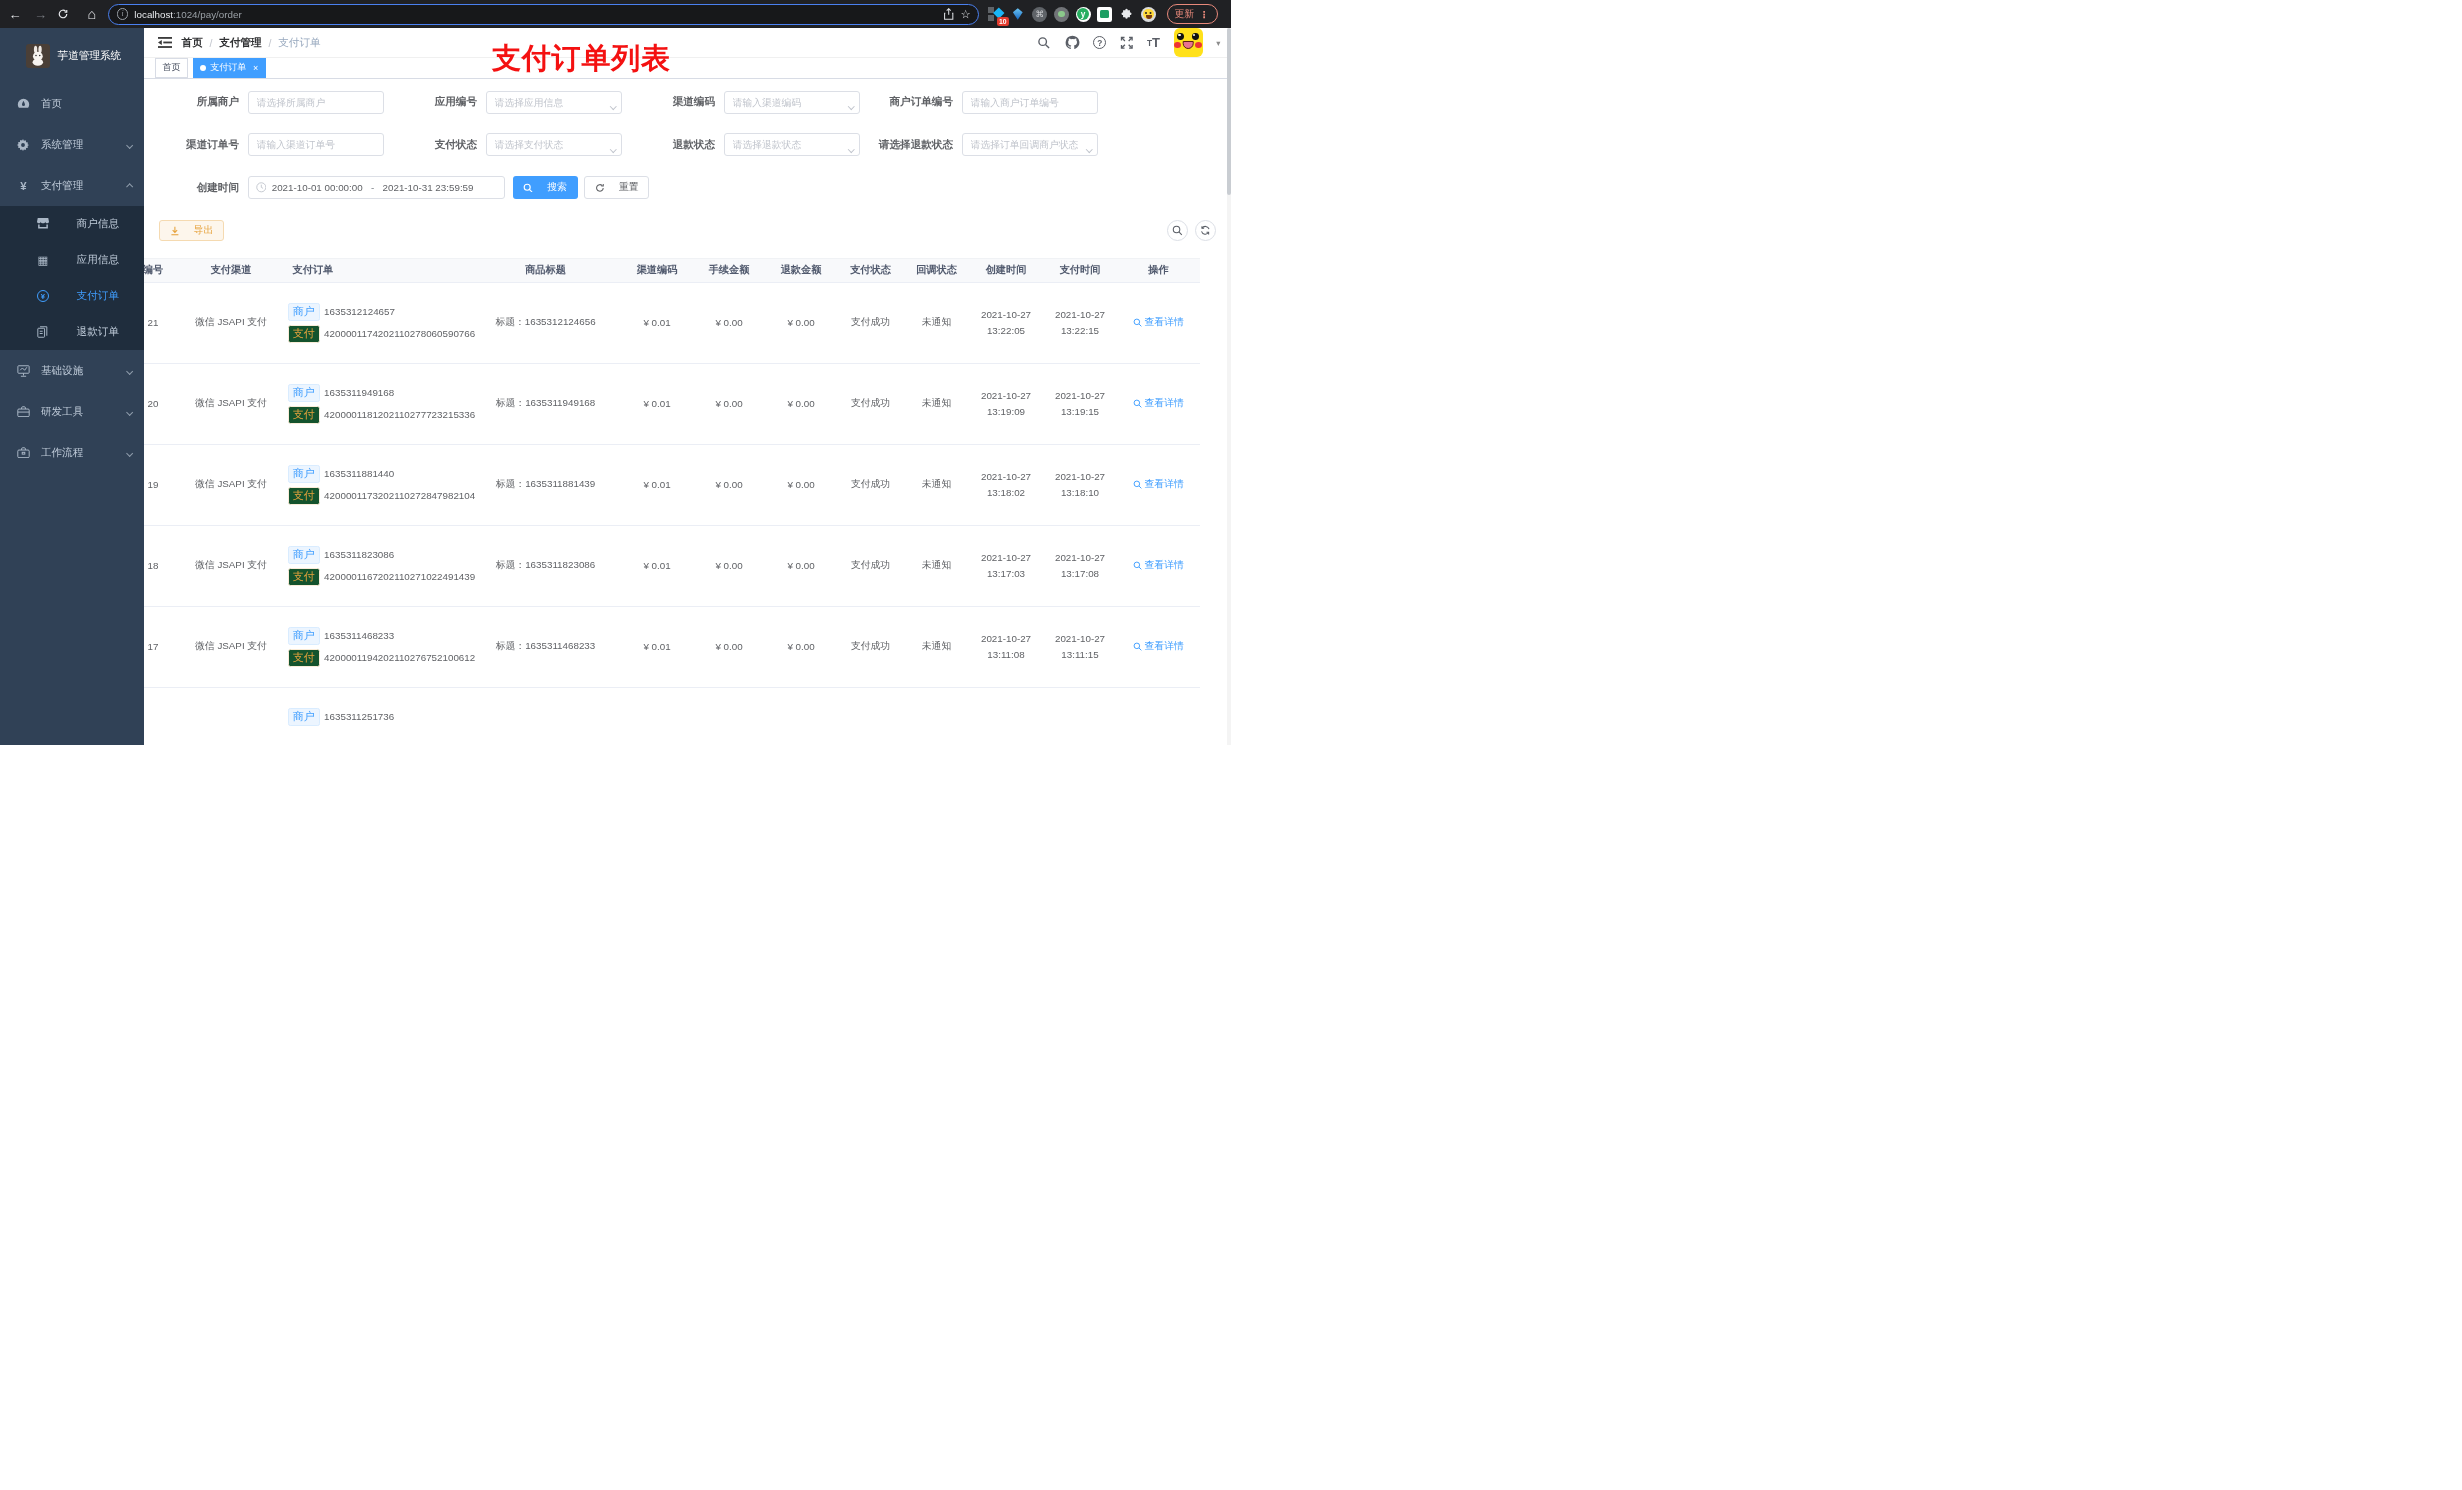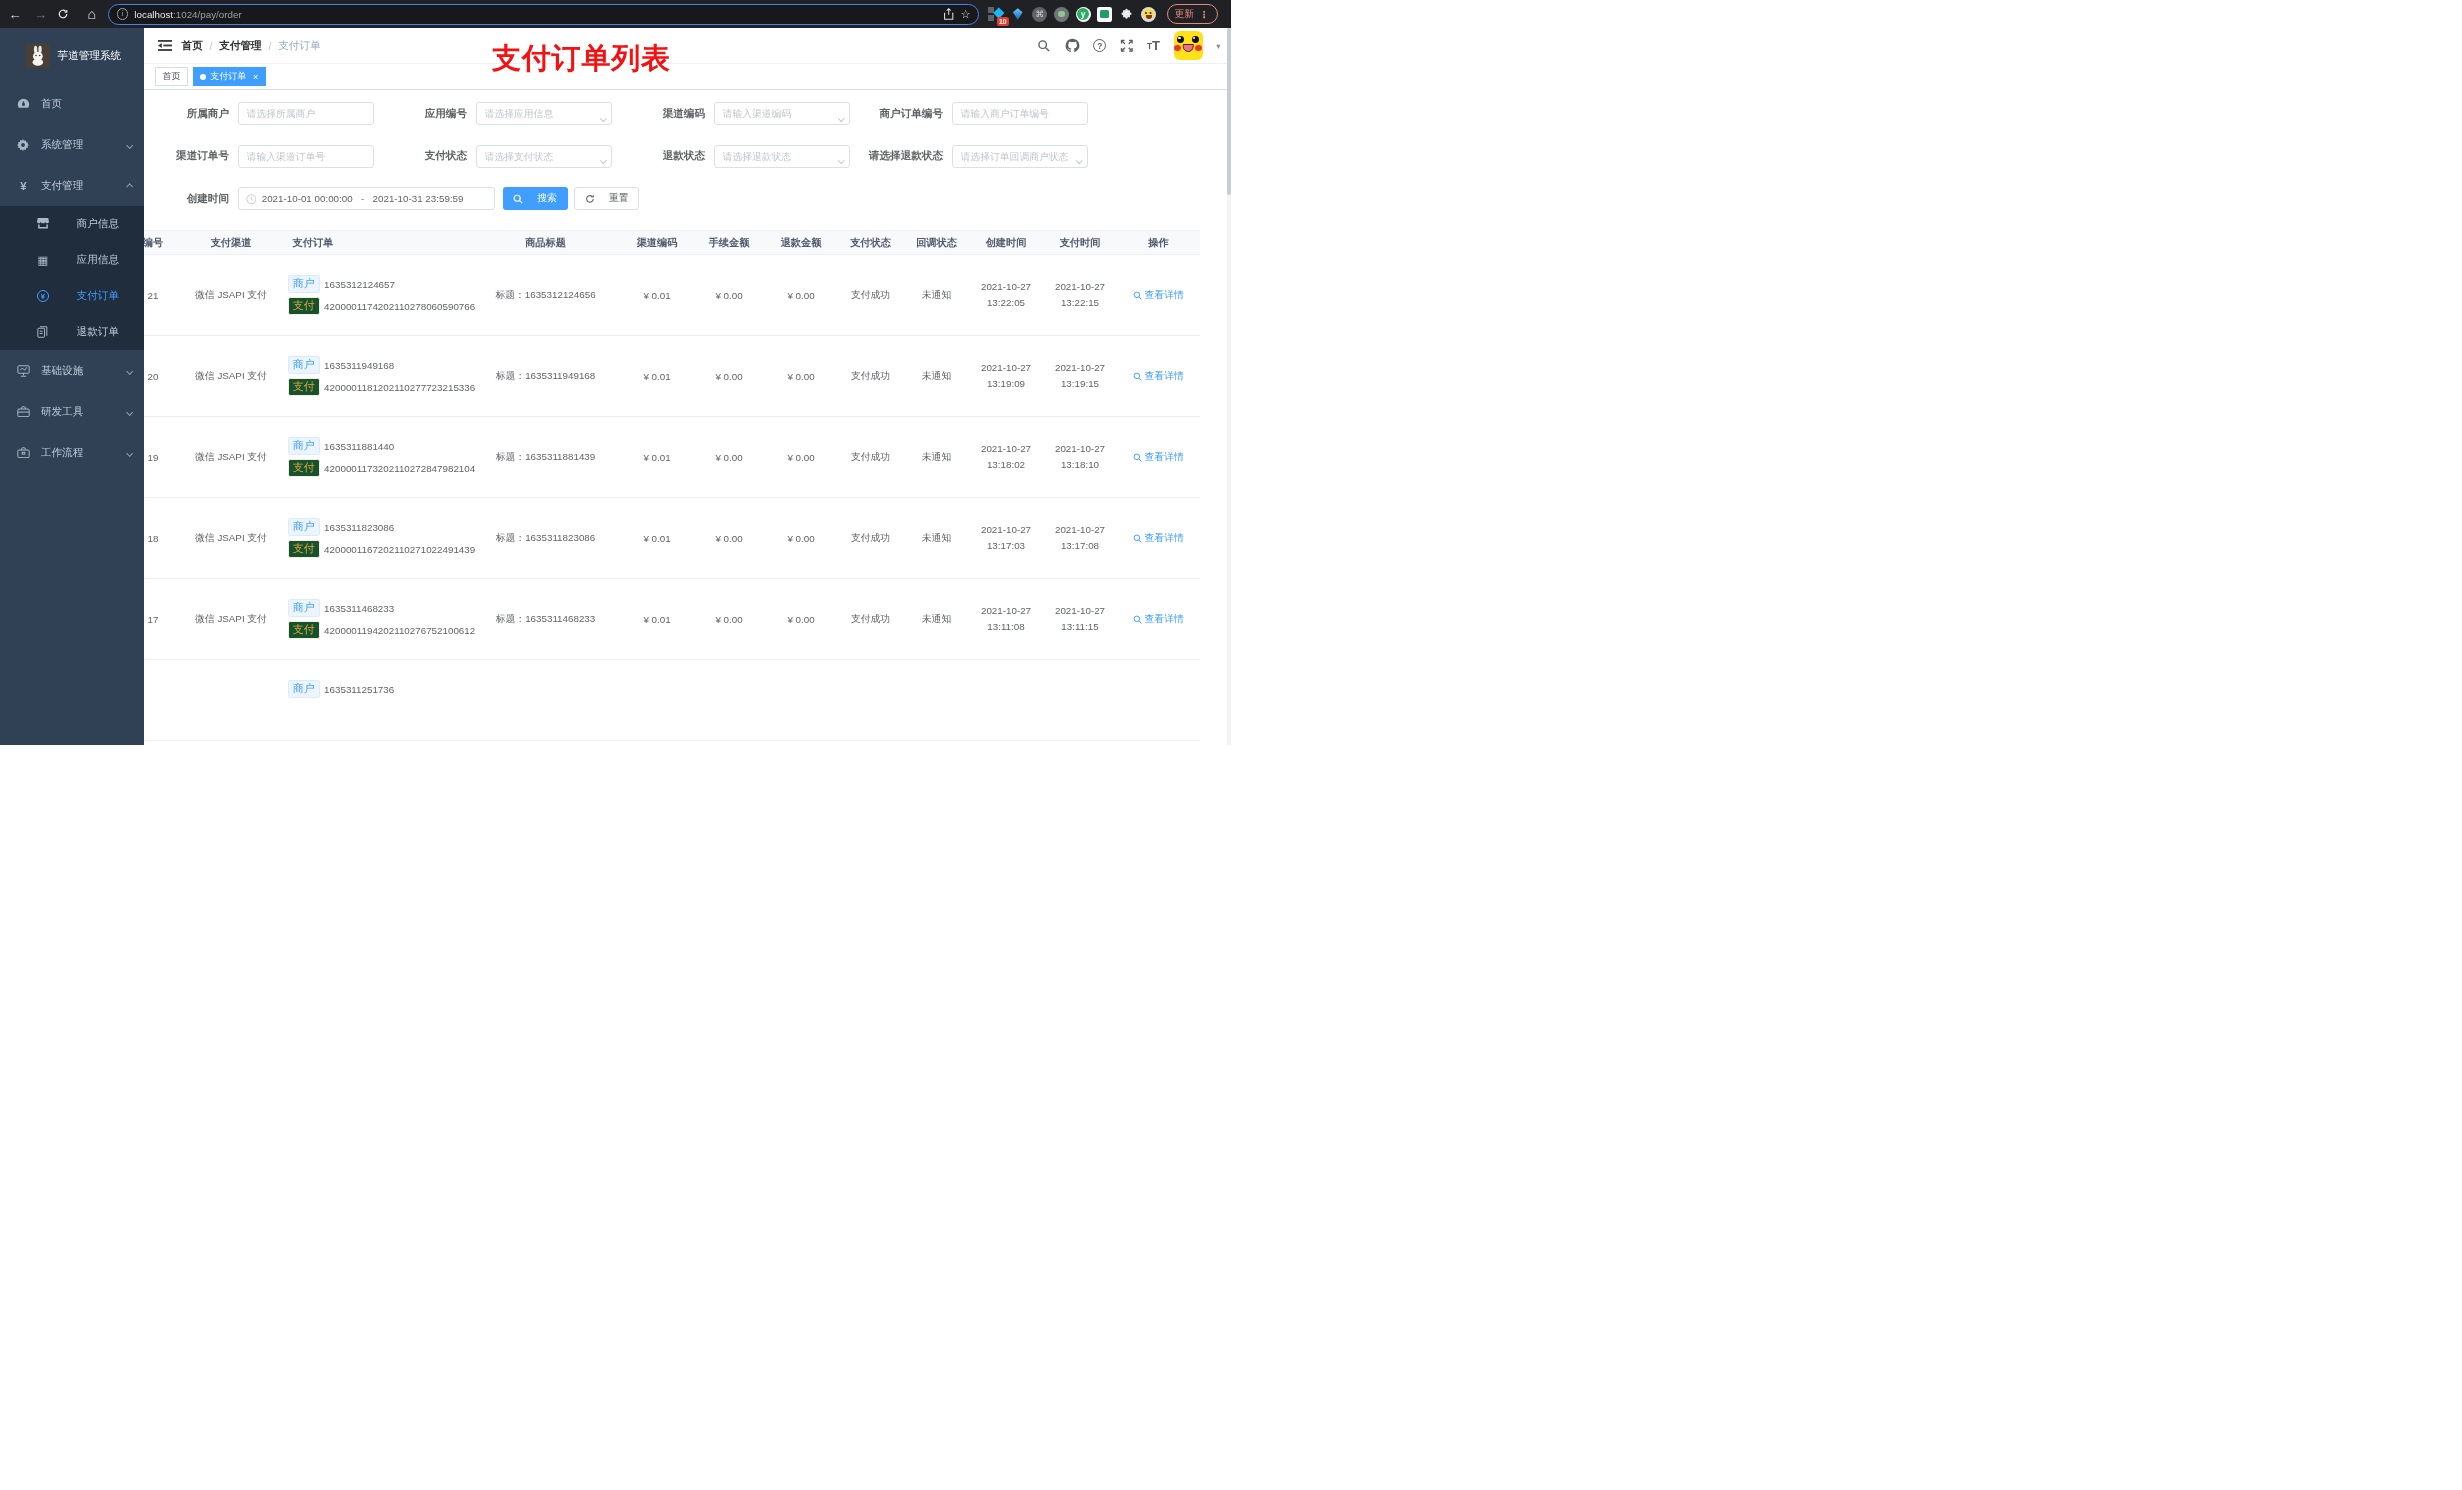--- a/index.html
+++ b/index.html
@@ -91,21 +91,21 @@
   
   .tagbar { height:26px; background:#fff; border-bottom:0.8px solid #d8dce5; box-shadow:0 0.8px 2.3px rgba(0,0,0,.08); display:flex; align-items:center; padding:0 10.6px; gap:4.5px; }
   .tag-item { height:19.7px; border:0.8px solid #d8dce5; background:#fff; color:#495060; font-size:9px; display:flex; align-items:center; padding:0 6.8px; cursor:pointer; }
   .tag-item.active { background:#409eff; border-color:#409eff; color:#fff; gap:3.8px; }
   .tag-item .dot { width:6px; height:6px; border-radius:50%; background:#fff; }
   .tag-item .x { margin-left:3px; font-size:9px; }
 
   
   .content { flex:1; background:#fff; position:relative; }
   .filters { padding-top:12px; font-size:10.6px; }
-  .f-row { display:flex; margin-bottom:19.7px; padding-left:9px; }
+  .f-row { display:flex; margin-bottom:19.7px; padding-left:19px; }
   .f-group { display:flex; align-items:center; width:229px; margin-right:9px; flex-shrink:0; }
   .f-label { width:85px; text-align:right; padding-right:9px; color:#606266; font-weight:bold; font-size:10.6px; white-space:nowrap; }
   .ctrl { position:relative; width:136px; height:23px; }
   .ctrl input { width:100%; height:100%; border:0.8px solid #dcdfe6; border-radius:3px; padding:0 7.6px; font-size:9.8px; color:#606266; font-family:inherit; }
   .ctrl input::placeholder { color:#c0c4cc; }
   .ctrl .sel-chev { position:absolute; right:6.8px; top:8.3px; }
   .chev-sm { width:4.5px; height:4.5px; border-right:1px solid #c0c4cc; border-bottom:1px solid #c0c4cc; display:inline-block; transform:rotate(45deg); }
   .date-range { width:257px; height:23px; border:0.8px solid #dcdfe6; border-radius:3px; display:flex; align-items:center; padding:0 6.8px; gap:5.3px; font-size:9.8px; color:#606266; }
   .date-range .sep { color:#757a80; padding:0 3px; }
   .btn { height:23px; border-radius:3px; font-size:9.8px; display:inline-flex; align-items:center; gap:14px; padding:0 9.8px; cursor:pointer; border:0.8px solid transparent; }
@@ -430,20 +430,45 @@
           <button class="btn btn-plain">
             <svg width="9.8" height="9.8" viewBox="0 0 14 14" fill="none" stroke="#606266" stroke-width="1.5">
                 <path d="M11.7 7a4.7 4.7 0 1 1-1.4-3.3"></path>
                 <path d="M11.8 1.4v2.8H9"></path>
               </svg>
             <span>重置</span>
           </button>
         </div>
       </div>
 
+      <div class="toolbar">
+        <button class="btn btn-warn">
+          <svg width="9.8" height="9.8" viewBox="0 0 14 14" fill="none" stroke="#e6a23c" stroke-width="1.5">
+              <path d="M7 1v8M3.8 6 7 9.2 10.2 6"></path>
+              <path d="M2 12.5h10"></path>
+            </svg>
+          <span>导出</span>
+        </button>
+        <div class="tool-circles">
+          <span class="circ-btn">
+            <svg width="10.6" height="10.6" viewBox="0 0 14 14" fill="none" stroke="#5a5e66" stroke-width="1.4">
+                <circle cx="6" cy="6" r="4.3"></circle>
+                <path d="M9.4 9.4 13 13"></path>
+              </svg>
+          </span>
+          <span class="circ-btn">
+            <svg width="10.6" height="10.6" viewBox="0 0 14 14" fill="none" stroke="#5a5e66" stroke-width="1.4">
+                <path d="M12 5.5A5.2 5.2 0 0 0 2.6 4.3"></path>
+                <path d="M2.6 1.6v2.8h2.8"></path>
+                <path d="M2 8.5a5.2 5.2 0 0 0 9.4 1.2"></path>
+                <path d="M11.4 12.4V9.6H8.6"></path>
+              </svg>
+          </span>
+        </div>
+      </div>
 
       <div class="table-clip">
         <table>
           <colgroup>
             <col class="c-id">
               <col class="c-ch">
               <col class="c-ord">
               <col class="c-ti">
               <col class="c-amt">
               <col class="c-fee">

